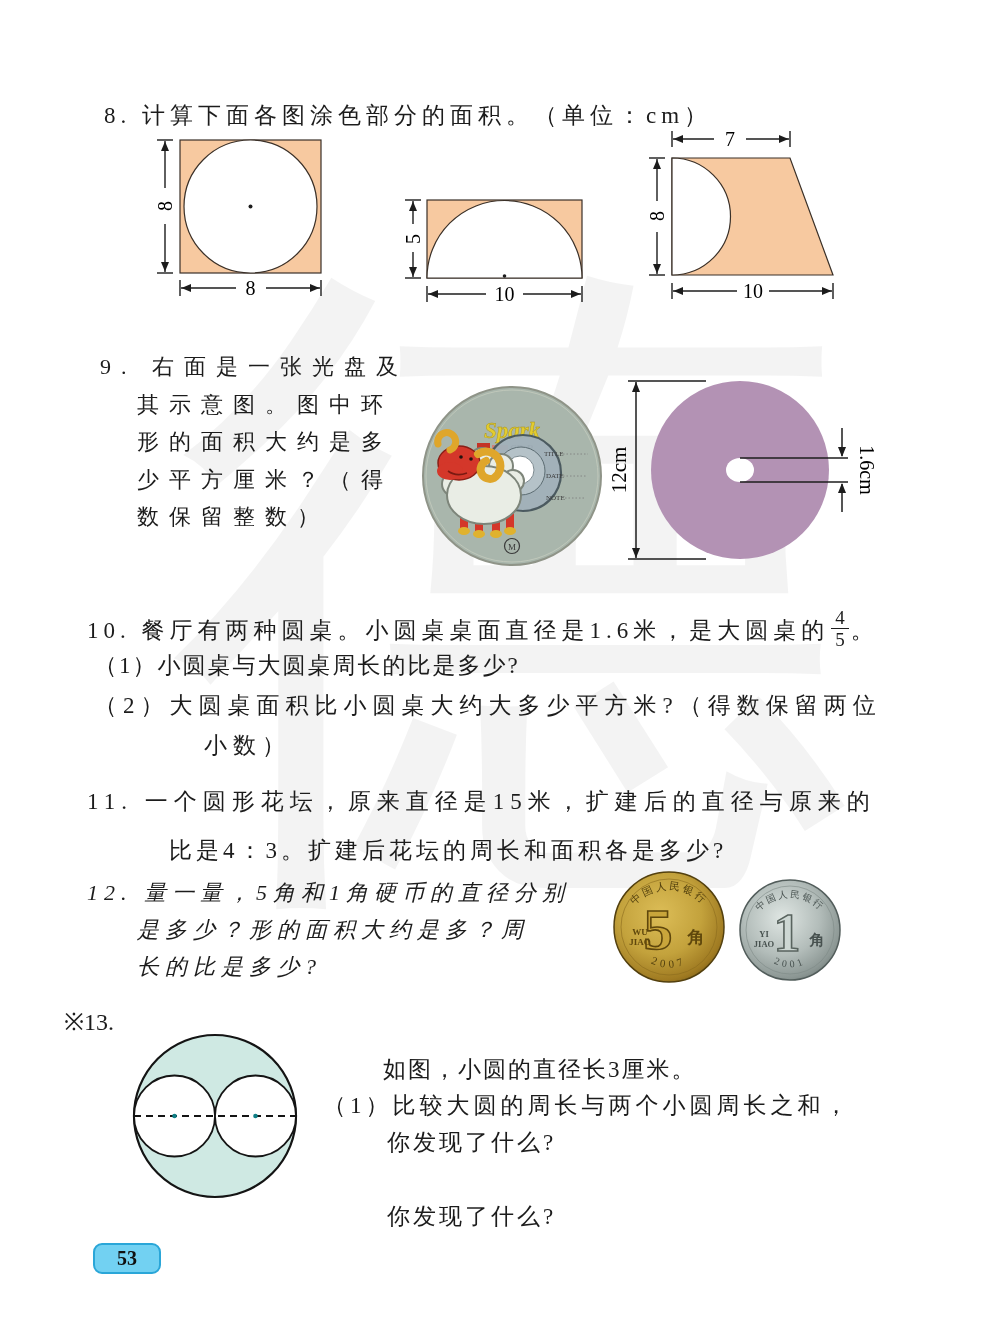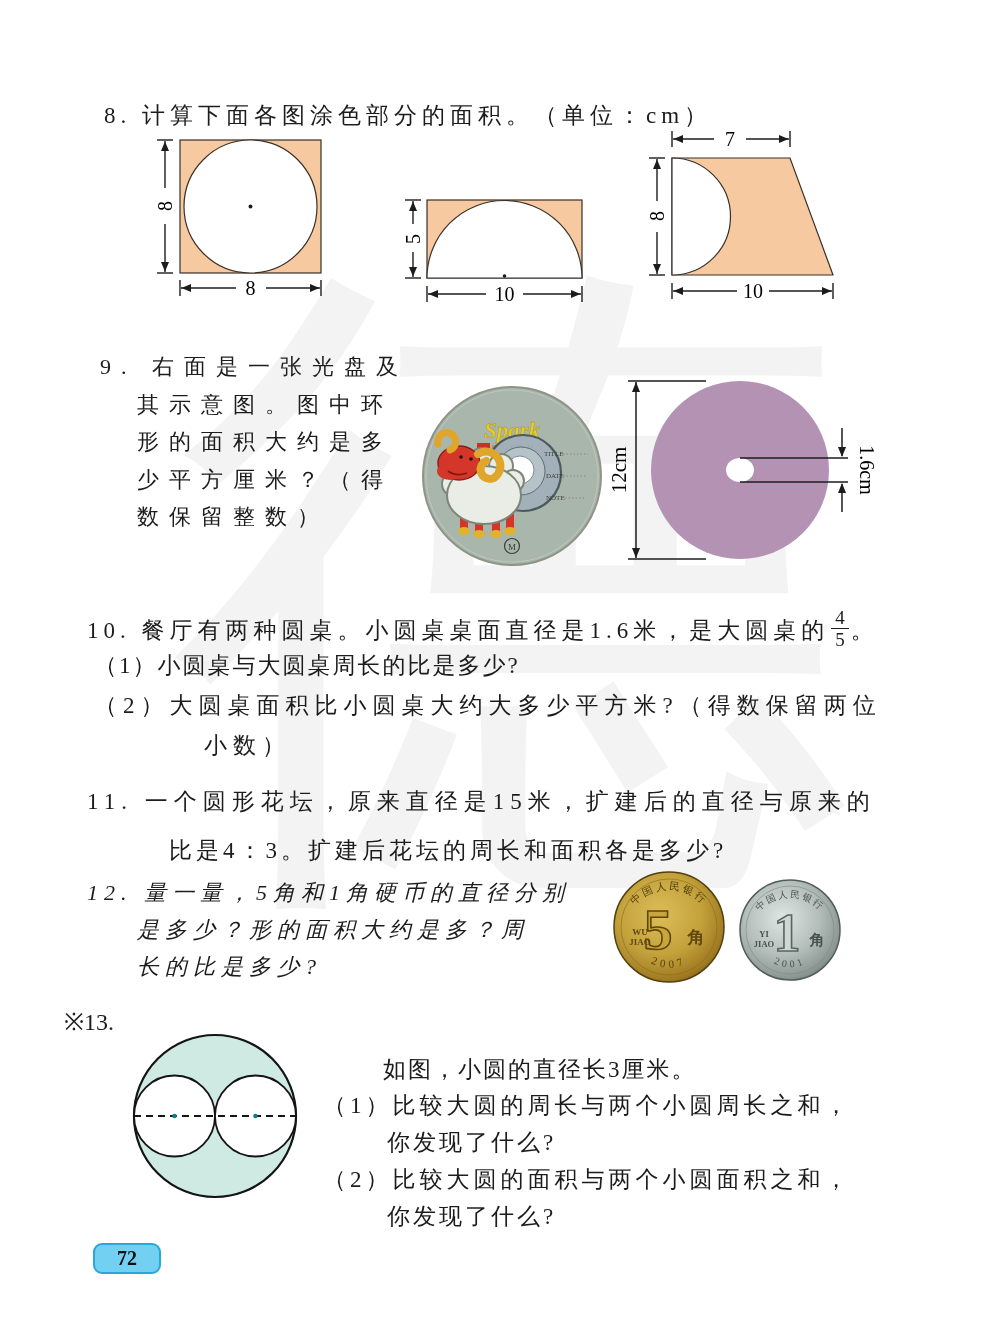--- a/index.html
+++ b/index.html
@@ -283,20 +283,19 @@
     <circle cx="58.5" cy="90" r="40.5" fill="#ffffff" stroke="#141414" stroke-width="1.8"></circle>
     <circle cx="139.5" cy="90" r="40.5" fill="#ffffff" stroke="#141414" stroke-width="1.8"></circle>
     <line x1="18" y1="90" x2="180" y2="90" stroke="#141414" stroke-width="1.8" stroke-dasharray="7,5"></line>
     <circle cx="58.5" cy="90" r="2.3" fill="#0f7f86"></circle>
     <circle cx="139.5" cy="90" r="2.3" fill="#0f7f86"></circle>
   </svg>
 
   <div class="abs txt ls2" style="left:383px;top:1054px;">如图，小圆的直径长3厘米。</div>
   <div class="abs txt ls4" style="left:323px;top:1090px;">（1）比较大圆的周长与两个小圆周长之和，</div>
   <div class="abs txt ls3" style="left:387px;top:1127px;">你发现了什么?</div>
-  <div class="abs txt ls4" style="left:323px;top:1164px;">（2）比较大圆的面积与两个小圆面积之和，</div>
   <div class="abs txt ls3" style="left:387px;top:1201px;">你发现了什么?</div>
 
   <div class="abs badge" style="left:93px;top:1243px;">
-    <span>72</span>
+    <span>53</span>
   </div>
 
 </div>
 
 </body></html>

